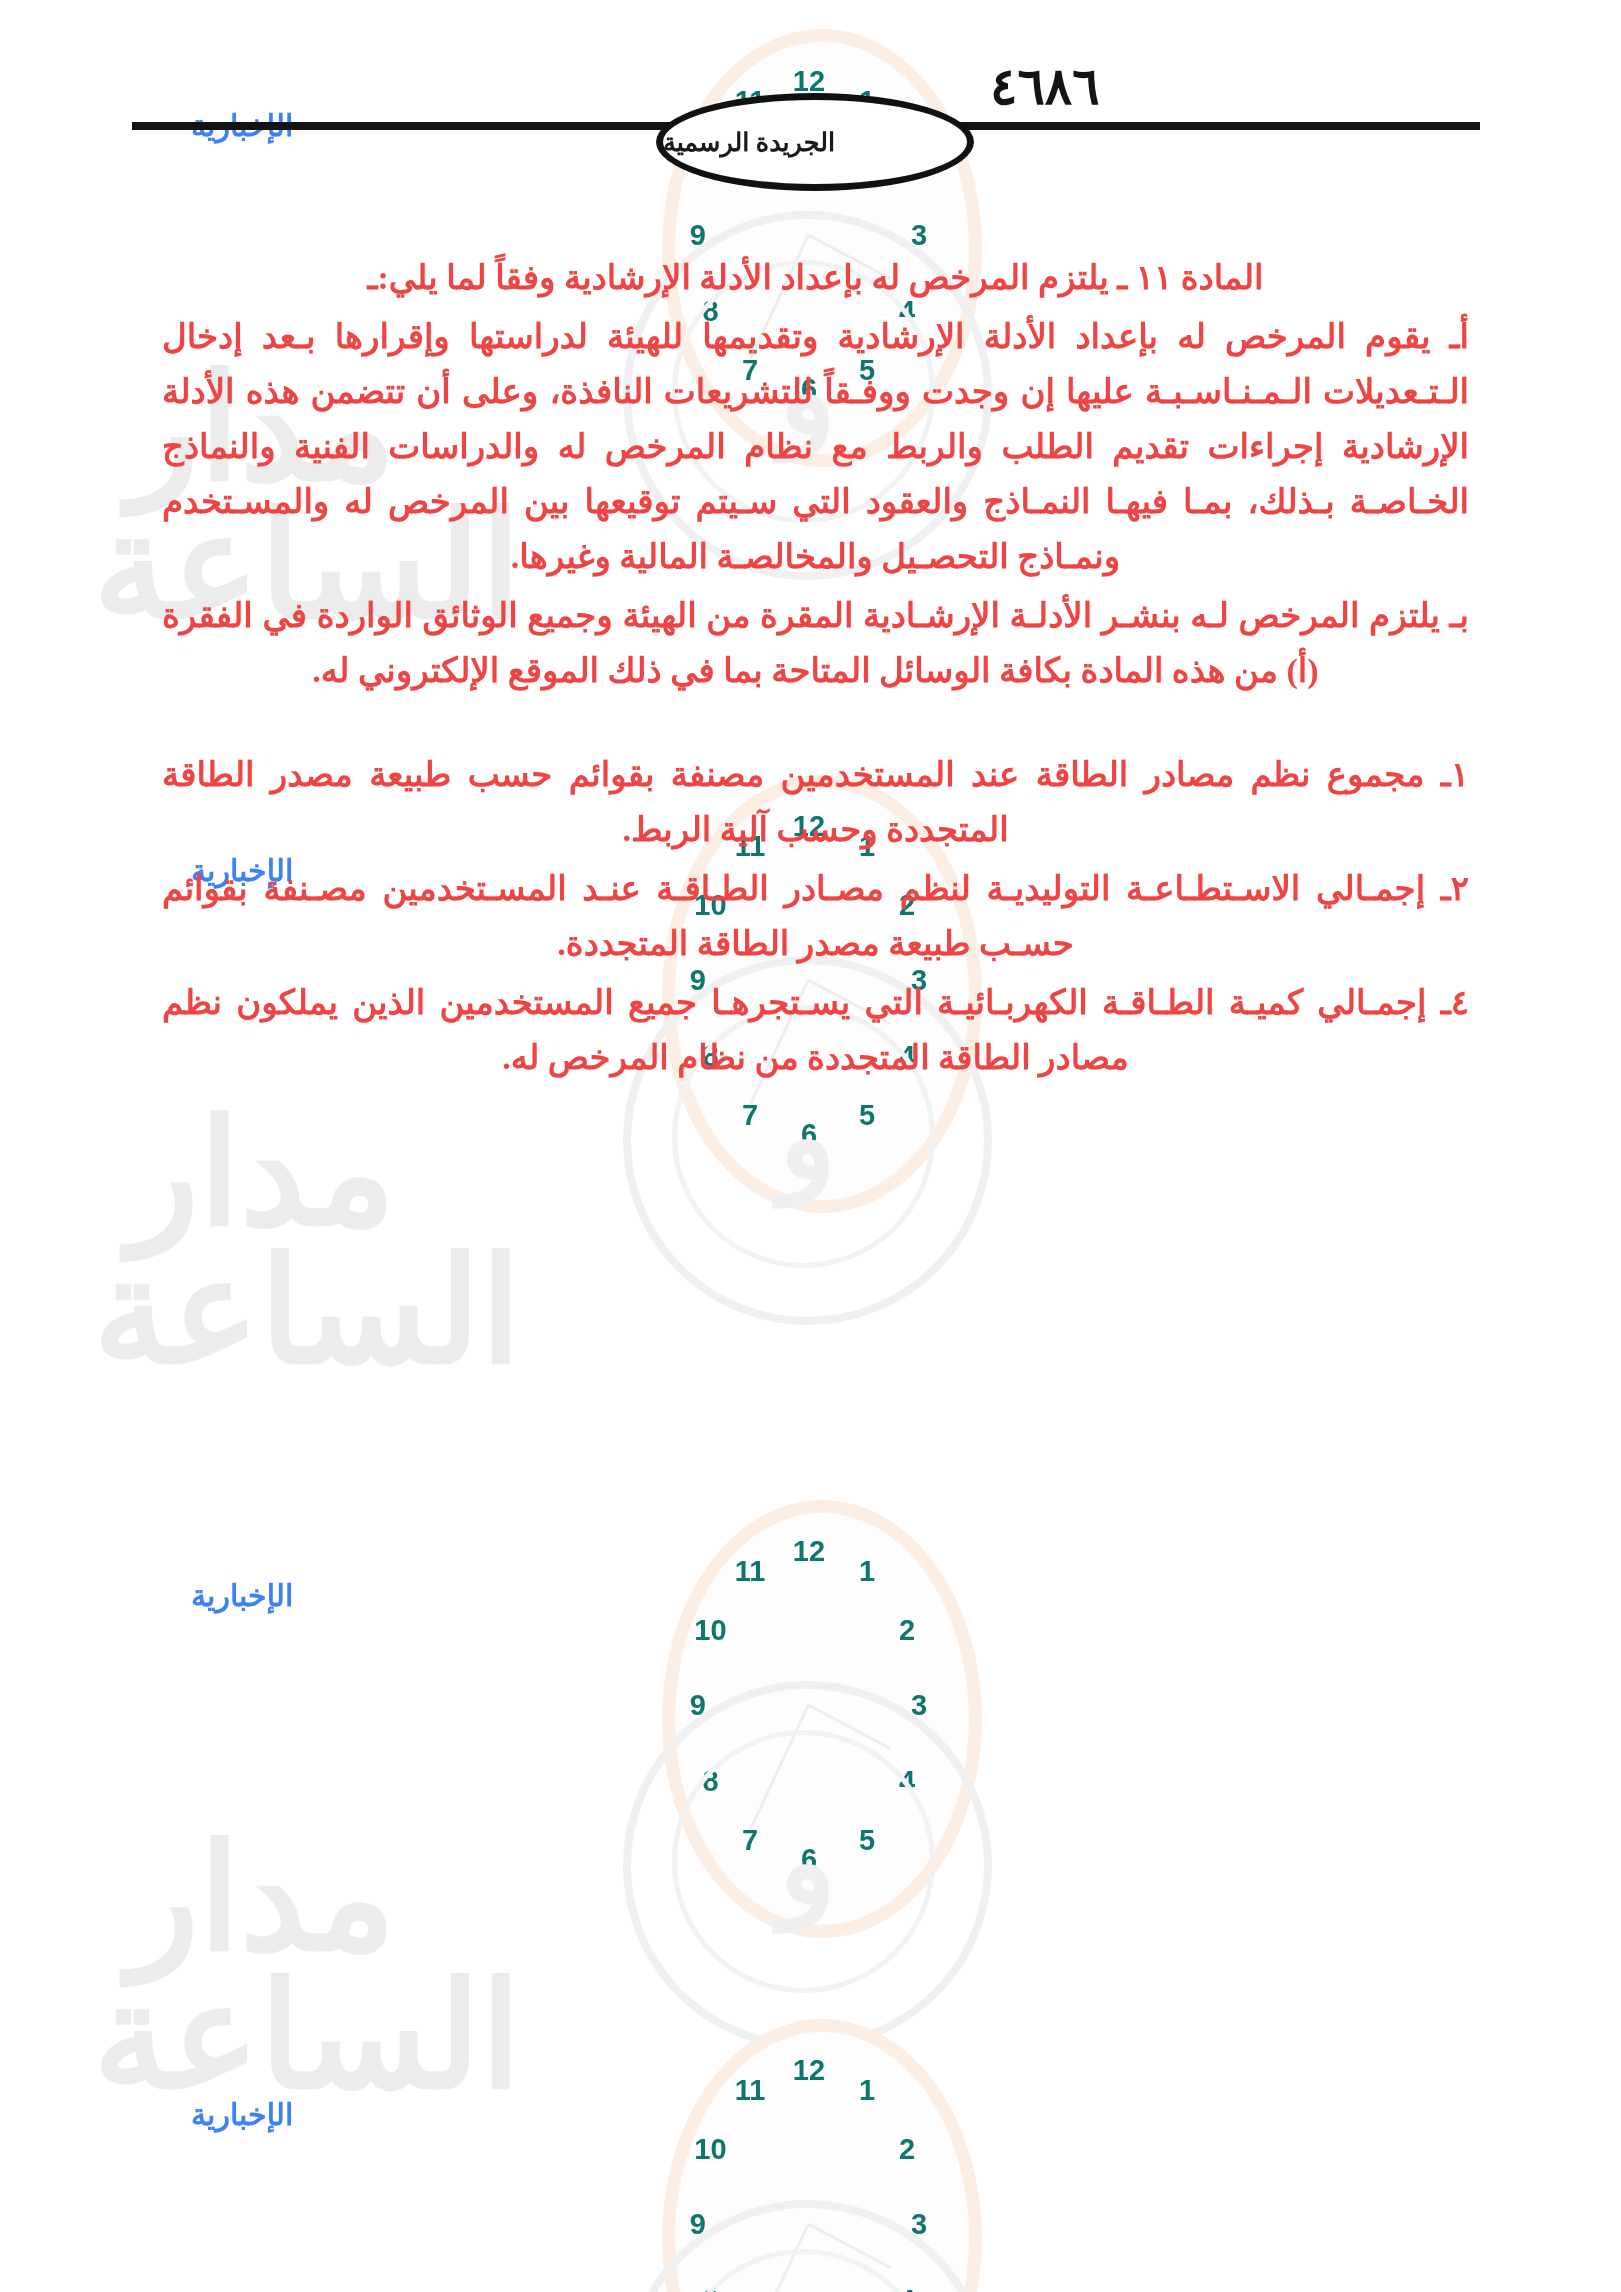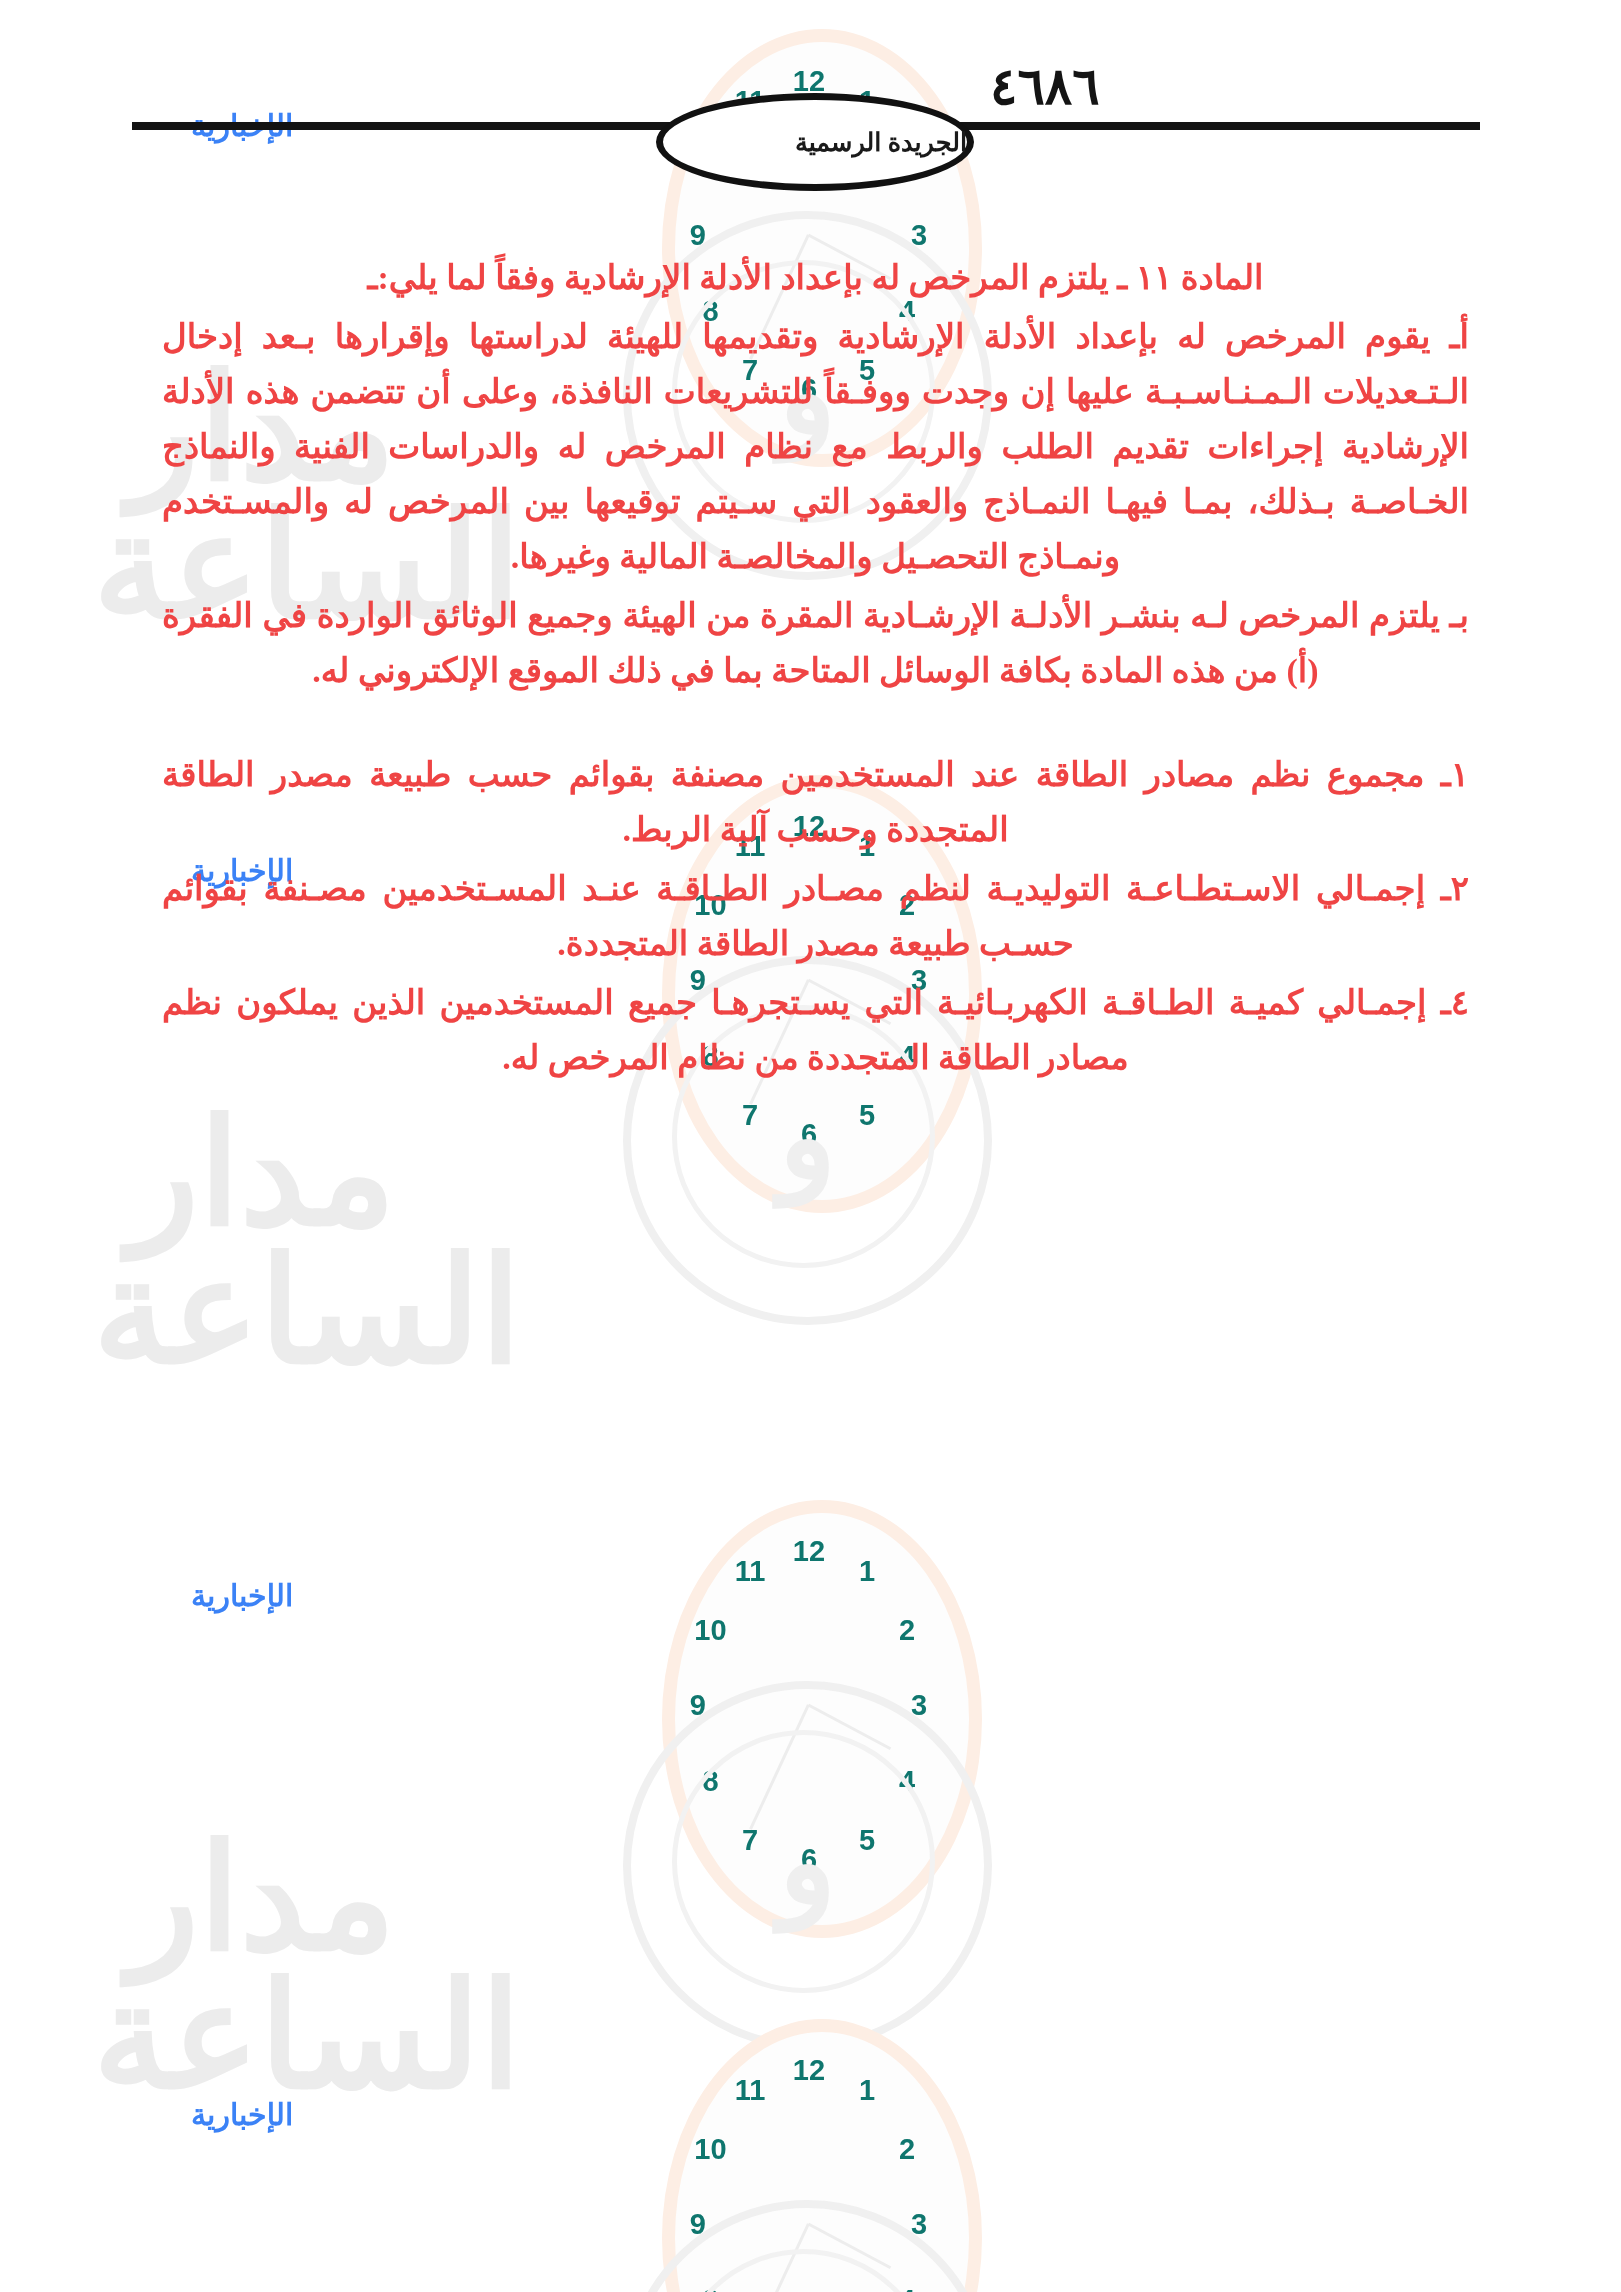--- a/index.html
+++ b/index.html
@@ -139,21 +139,21 @@
     position: absolute;
     left: 656px;
     top: 93px;
     width: 304px;
     height: 84px;
     border: 7.8px solid #111111;
     border-radius: 50% / 50%;
     background: #ffffff;
     display: flex;
     align-items: center;
-    justify-content: flex-start;
+    justify-content: flex-end;
   }
   .oval-label {
     font-size: 25.5px;
     font-weight: 700;
     color: #1a1a1a;
     font-family: "Liberation Serif", serif;
     letter-spacing: 0.5px;
   }
 
   

